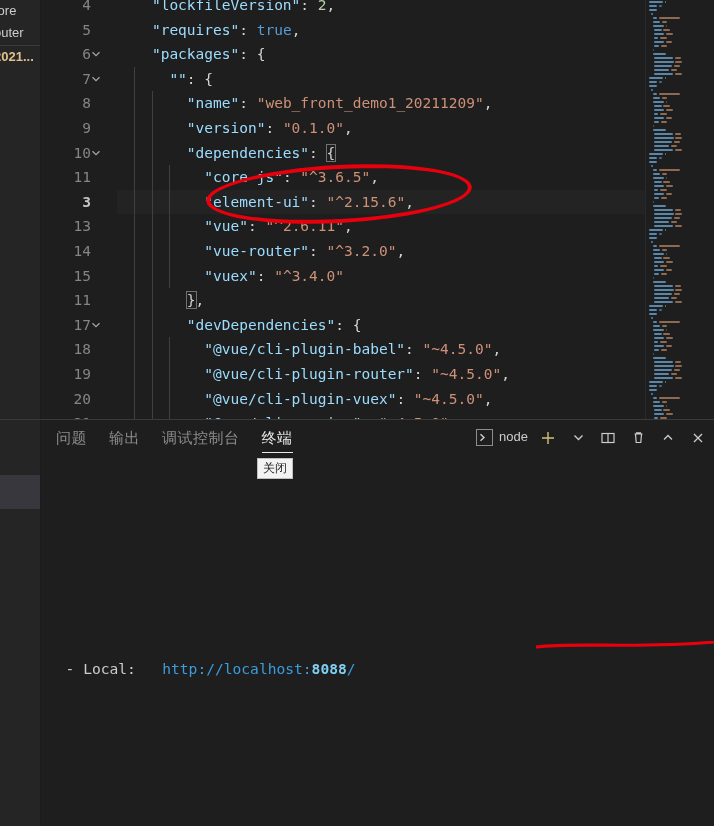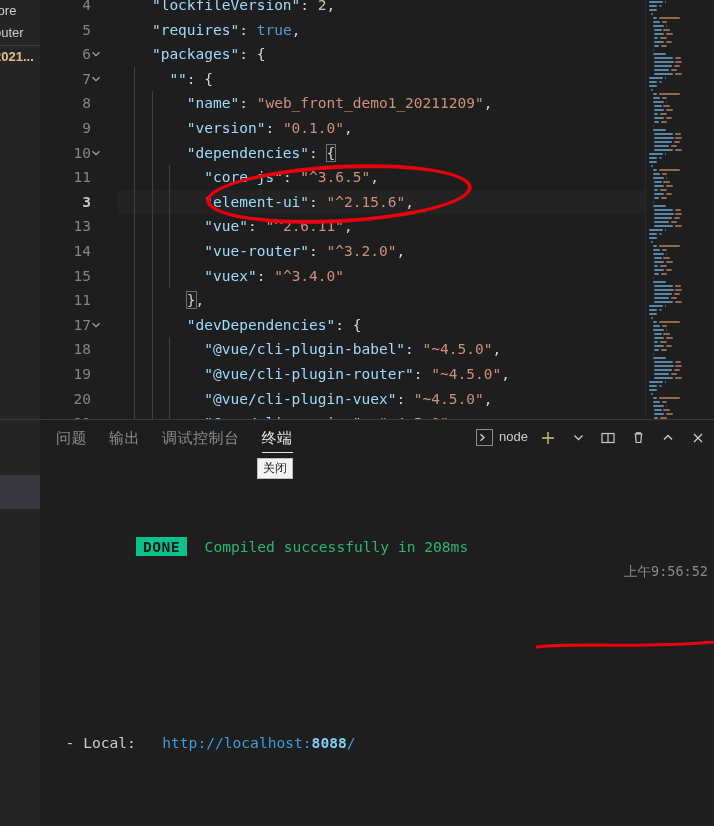--- a/index.html
+++ b/index.html
@@ -1085,24 +1085,20 @@
             <svg width="14" height="14" viewBox="0 0 14 14">
                 <path d="M3 3 L11 11 M11 3 L3 11" stroke="#cccccc" stroke-width="1.3" fill="none"></path>
               </svg>
           </span>
         </div>
 
         <div class="tooltip">关闭</div>
       </div>
 
       <div class="term">
-        <div class="tline">
-          <span class="badge-done">DONE</span><span class="g">  </span><span class="g">Compiled successfully in 208ms</span>
-          <span class="ts">上午9:56:52</span>
-        </div>
         <div class="tline">&nbsp;</div>
         <div class="tline">&nbsp;</div>
         <div class="tline"><span>  - Local:   </span><span class="link"><span>http://localhost:</span><b>8088</b><span>/</span></span></div>
         
         
         
         
         
         
         

